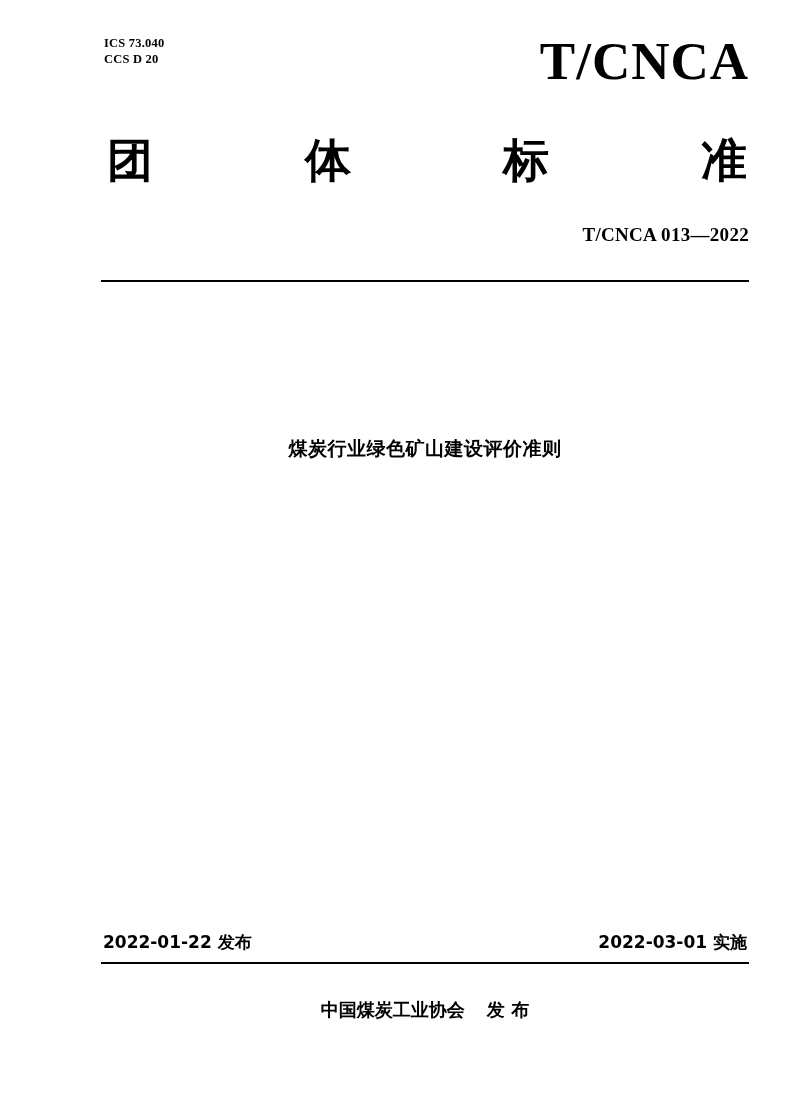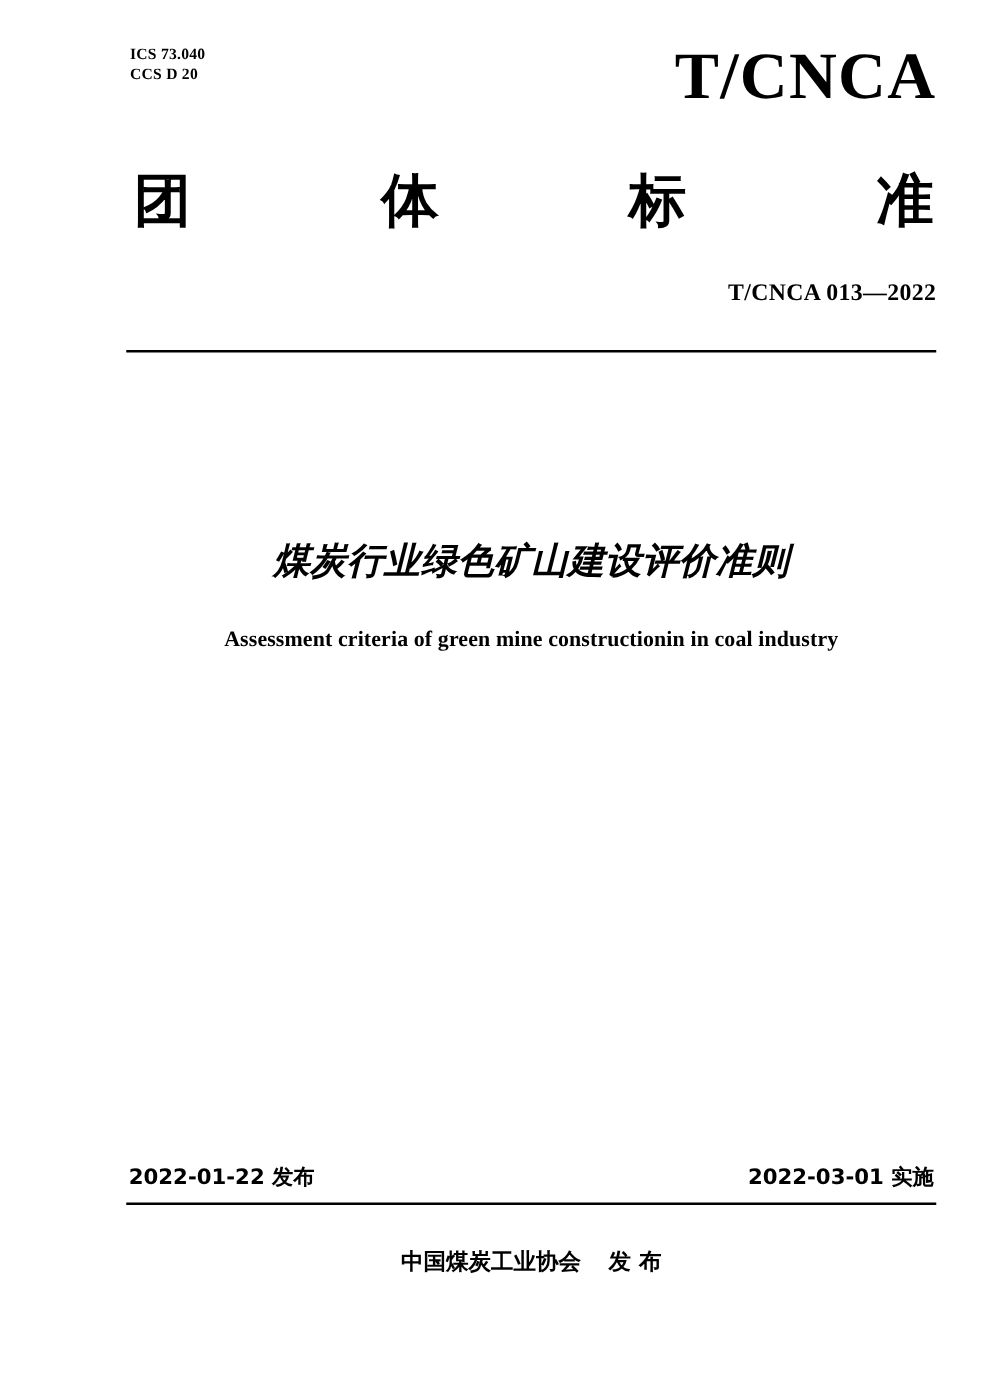--- a/index.html
+++ b/index.html
@@ -112,24 +112,23 @@
 
   
   .title-cn {
     position: absolute;
     left: 0;
     top: 428px;
     width: 648px;
     text-align: center;
     font-family: "DejaVu Sans", sans-serif;
     font-weight: bold;
-    font-size: 29px;
+    font-size: 19px;
     letter-spacing: 0.5px;
     line-height: 40px;
-    font-style: italic;
   }
   .title-en {
     position: absolute;
     left: 0;
     top: 498px;
     width: 648px;
     text-align: center;
     font-family: "Liberation Serif", serif;
     font-weight: bold;
     font-size: 17.5px;
@@ -192,21 +191,20 @@
       <span>体</span>
       <span>标</span>
       <span>准</span>
     </div>
 
     <div class="std-no">T/CNCA 013—2022</div>
 
     <div class="rule-top"></div>
 
     <div class="title-cn">煤炭行业绿色矿山建设评价准则</div>
-    <div class="title-en">Assessment criteria of green mine constructionin in coal industry</div>
 
     <div class="date-issue">2022-01-22 发布</div>
     <div class="date-effective">2022-03-01 实施</div>
 
     <div class="rule-bottom"></div>
 
     <div class="publisher">
       <span>中国煤炭工业协会</span><span class="gap"></span><span>发 布</span>
     </div>
 

